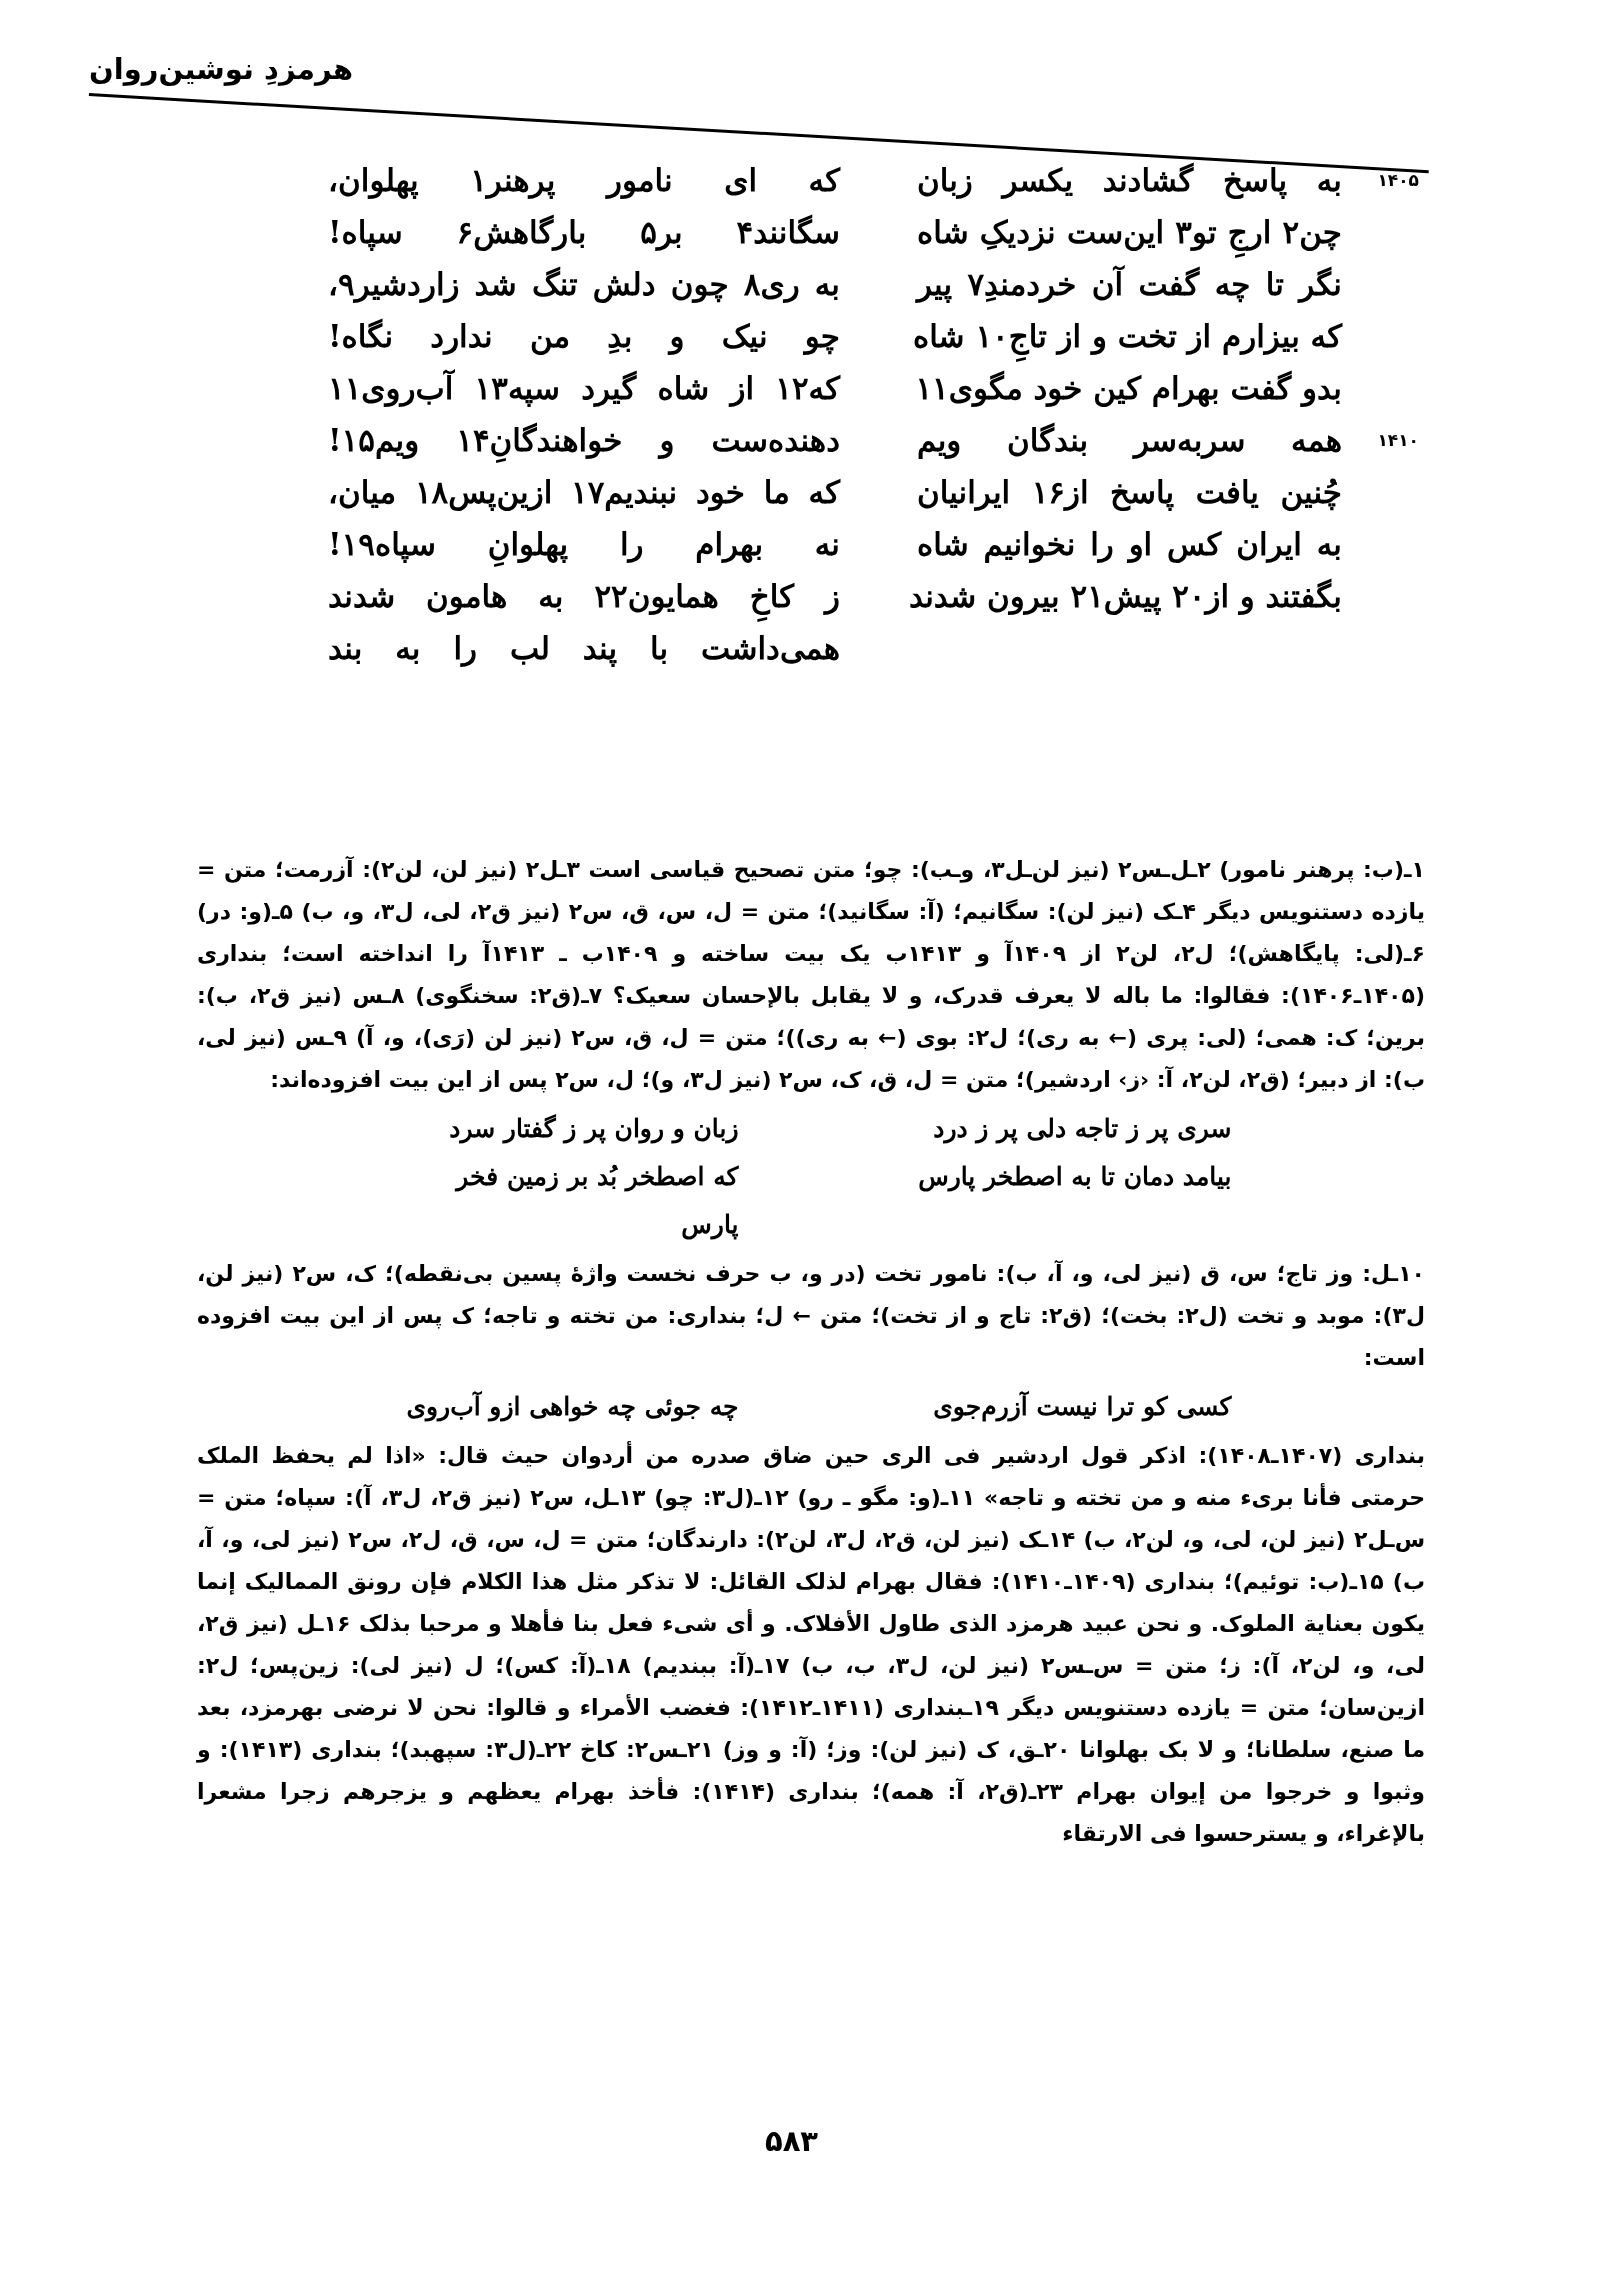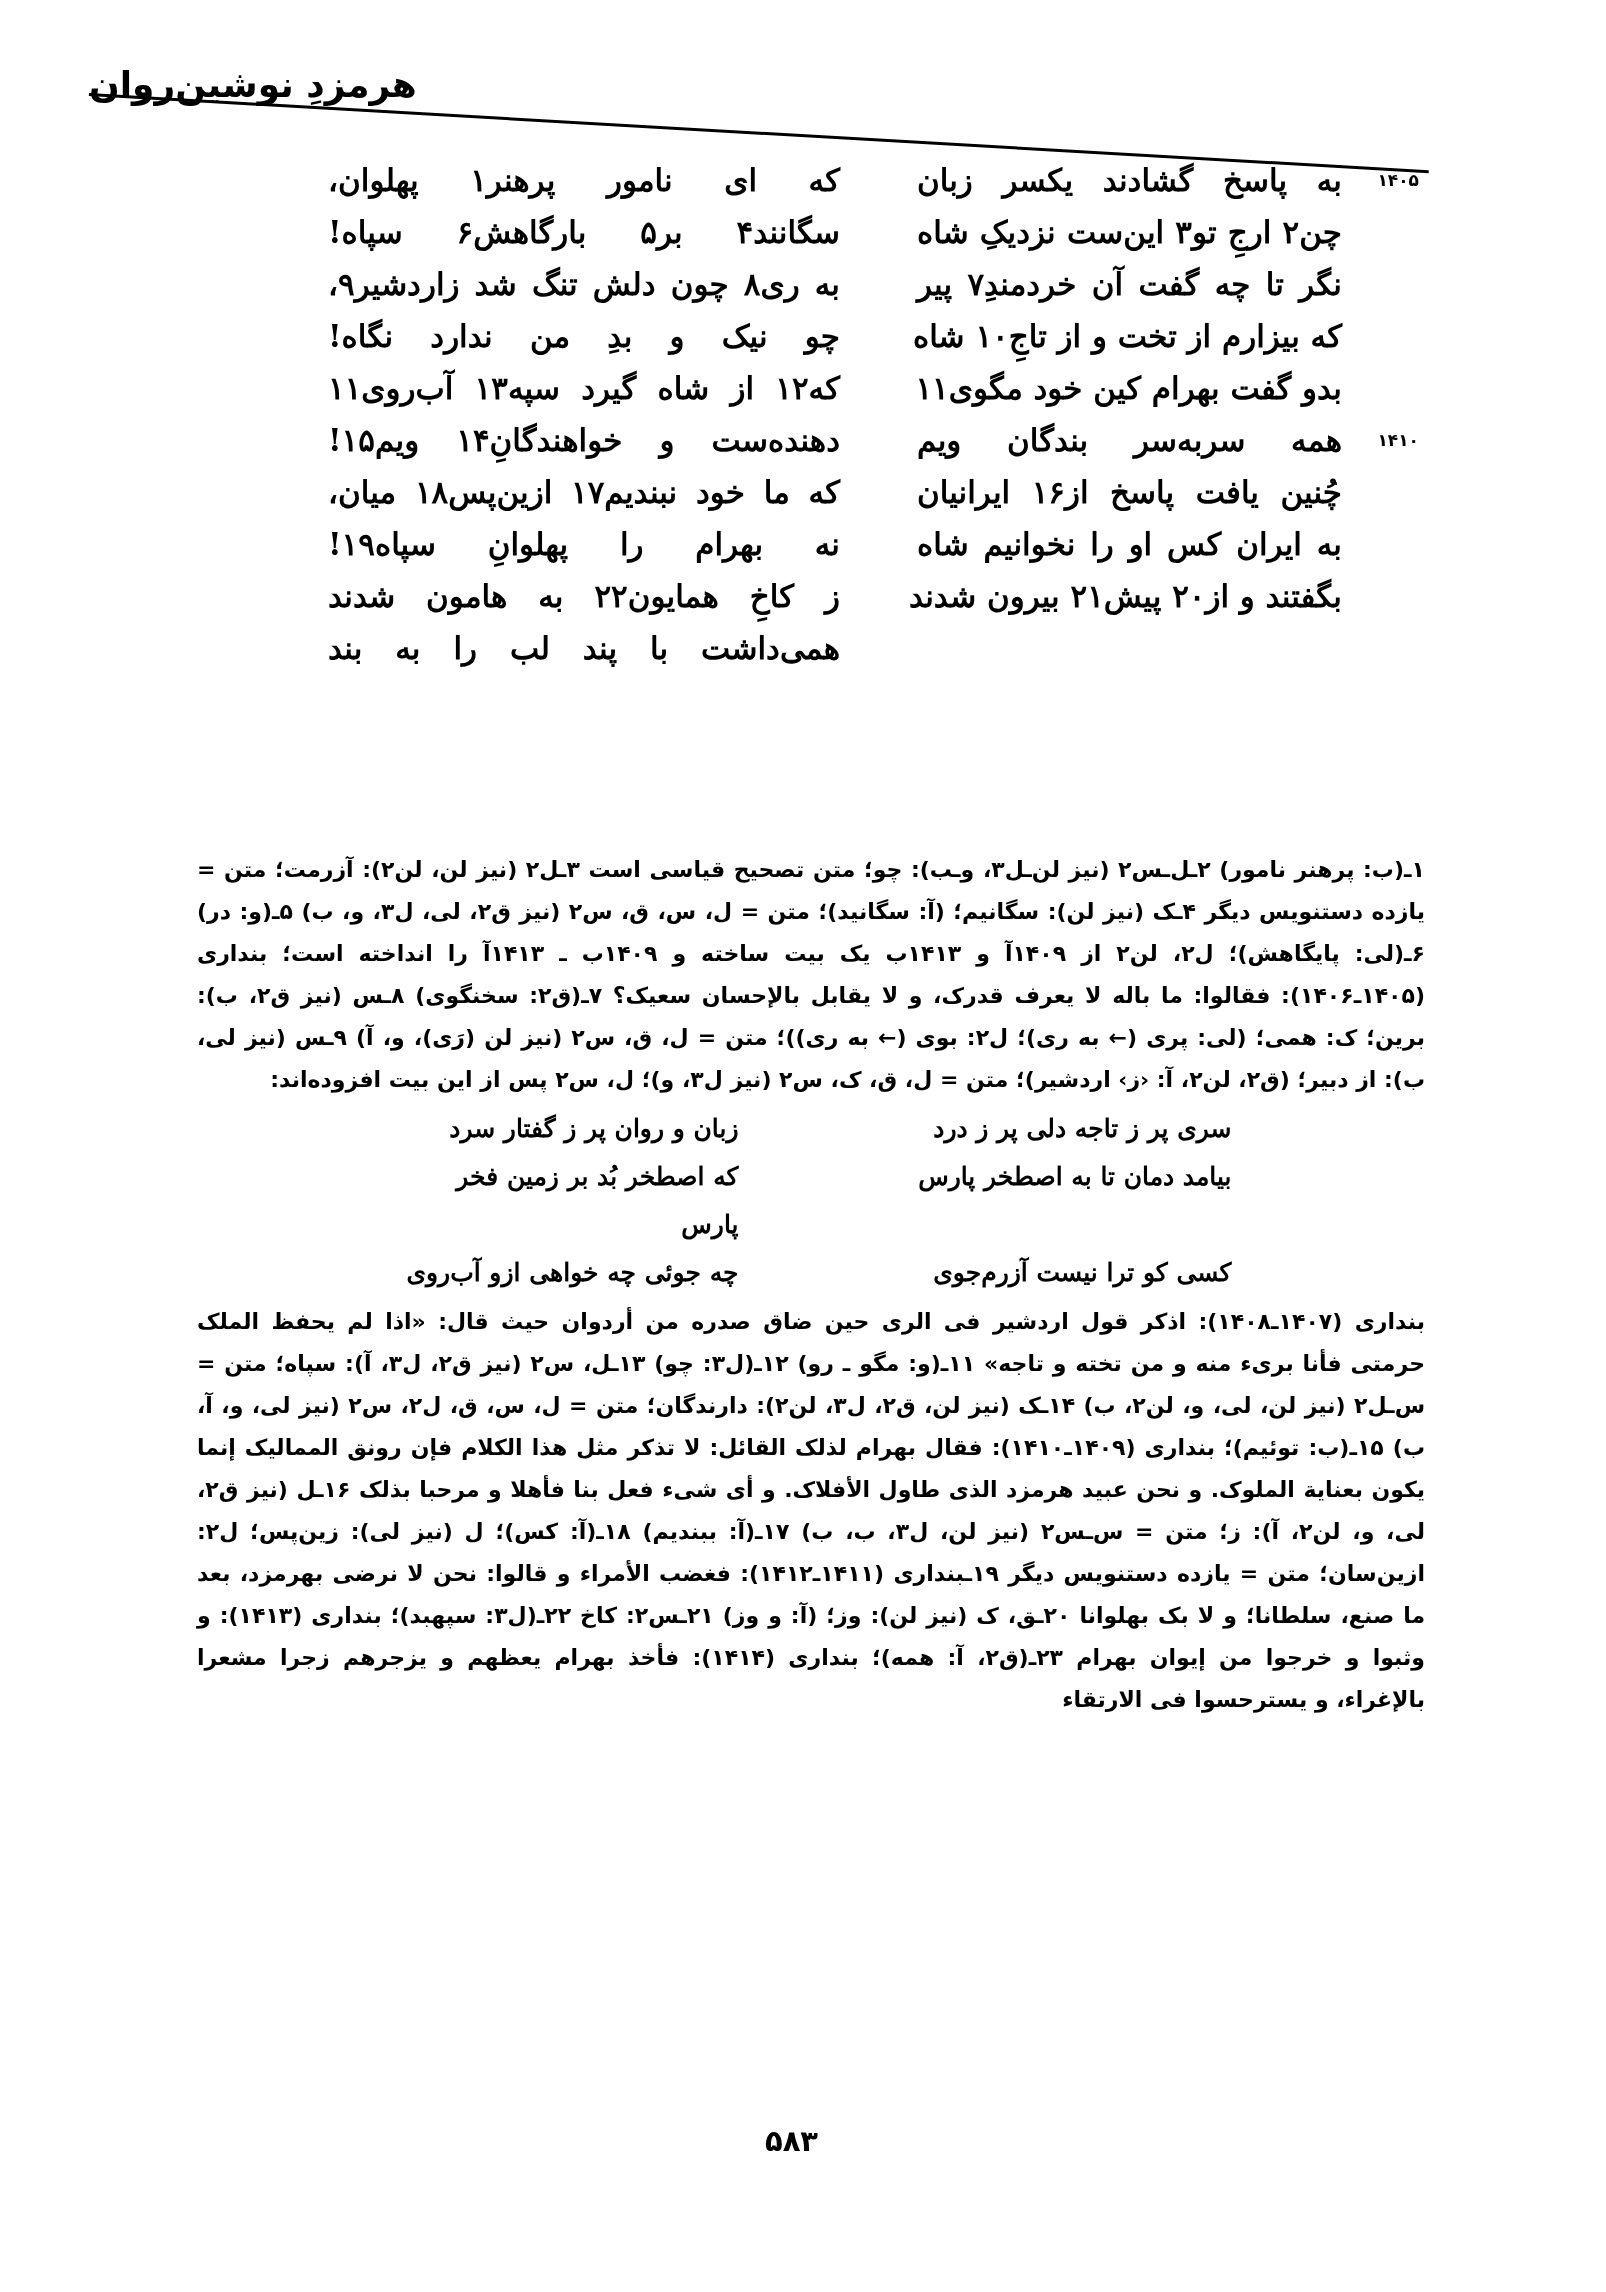--- a/index.html
+++ b/index.html
@@ -1,22 +1,22 @@
 <!DOCTYPE html>
 <html><head>
 <meta charset="utf-8">
 <style>
   html, body { margin: 0; padding: 0; background: #ffffff; }
   body {
     width: 1607px; height: 2292px; position: relative; overflow: hidden;
     font-family: "DejaVu Sans", sans-serif; color: #000;
   }
   .page-header {
-    position: absolute; left: 89px; top: 64px;
-    font-family: "DejaVu Sans", sans-serif; font-weight: bold; font-size: 36px;
+    position: absolute; left: 89px; top: 52px;
+    font-family: "DejaVu Sans", sans-serif; font-weight: bold; font-size: 29px;
     direction: rtl; letter-spacing: -1px;
   }
   .header-rule {
     position: absolute; left: 89px; top: 93px; width: 1342px; height: 0;
     border-top: 3.9px solid #000; transform-origin: left top; transform: rotate(3.3deg);
   }
   .verses {
     position: absolute; top: 154px; left: 328px; width: 1091px; height: 618px;
     direction: rtl;
   }
@@ -87,20 +87,21 @@
 <div class="footnotes">
   <p class="fn-para">۱ـ(ب: پرهنر نامور) ۲ـل‌ـس۲ (نیز لن‌ـل۳، وـب): چو؛ متن تصحیح قیاسی است ۳ـل۲ (نیز لن، لن۲): آزرمت؛ متن = یازده دستنویس دیگر ۴ـک (نیز لن): سگانیم؛ (آ: سگانید)؛ متن = ل، س، ق، س۲ (نیز ق۲، لی، ل۳، و، ب) ۵ـ(و: در) ۶ـ(لی: پایگاهش)؛ ل۲، لن۲ از ۱۴۰۹آ و ۱۴۱۳ب یک بیت ساخته و ۱۴۰۹ب ـ ۱۴۱۳آ را انداخته است؛ بنداری (۱۴۰۵ـ۱۴۰۶): فقالوا: ما باله لا یعرف قدرک، و لا یقابل بالإحسان سعیک؟ ۷ـ(ق۲: سخنگوی) ۸ـس (نیز ق۲، ب): برین؛ ک: همی؛ (لی: پری (← به ری)؛ ل۲: بوی (← به ری))؛ متن = ل، ق، س۲ (نیز لن (رَی)، و، آ) ۹ـس (نیز لی، ب): از دبیر؛ (ق۲، لن۲، آ: ‹ز› اردشیر)؛ متن = ل، ق، ک، س۲ (نیز ل۳، و)؛ ل، س۲ پس از این بیت افزوده‌اند:</p>
   <div class="fn-couplet">
     <span>سری پر ز تاجه دلی پر ز درد</span>
     <span>زبان و روان پر ز گفتار سرد</span>
   </div>
   <div class="fn-couplet">
     <span>بیامد دمان تا به اصطخر پارس</span>
     <span>که اصطخر بُد بر زمین فخر پارس</span>
   </div>
+  <p class="fn-para">۱۰ـل: وز تاج؛ س، ق (نیز لی، و، آ، ب): نامور تخت (در و، ب حرف نخست واژهٔ پسین بی‌نقطه)؛ ک، س۲ (نیز لن، ل۳): موبد و تخت (ل۲: بخت)؛ (ق۲: تاج و از تخت)؛ متن ← ل؛ بنداری: من تخته و تاجه؛ ک پس از این بیت افزوده است:</p>
   <div class="fn-couplet">
     <span>کسی کو ترا نیست آزرم‌جوی</span>
     <span>چه جوئی چه خواهی ازو آب‌روی</span>
   </div>
   <p class="fn-para">بنداری (۱۴۰۷ـ۱۴۰۸): اذکر قول اردشیر فی الری حین ضاق صدره من أردوان حیث قال: «اذا لم یحفظ الملک حرمتی فأنا بریء منه و من تخته و تاجه» ۱۱ـ(و: مگو ـ رو) ۱۲ـ(ل۳: چو) ۱۳ـل، س۲ (نیز ق۲، ل۳، آ): سپاه؛ متن = س‌ـل۲ (نیز لن، لی، و، لن۲، ب) ۱۴ـک (نیز لن، ق۲، ل۳، لن۲): دارندگان؛ متن = ل، س، ق، ل۲، س۲ (نیز لی، و، آ، ب) ۱۵ـ(ب: توئیم)؛ بنداری (۱۴۰۹ـ۱۴۱۰): فقال بهرام لذلک القائل: لا تذکر مثل هذا الکلام فإن رونق الممالیک إنما یکون بعنایة الملوک. و نحن عبید هرمزد الذی طاول الأفلاک. و أی شیء فعل بنا فأهلا و مرحبا بذلک ۱۶ـل (نیز ق۲، لی، و، لن۲، آ): ز؛ متن = س‌ـس۲ (نیز لن، ل۳، ب، ب) ۱۷ـ(آ: ببندیم) ۱۸ـ(آ: کس)؛ ل (نیز لی): زین‌پس؛ ل۲: ازین‌سان؛ متن = یازده دستنویس دیگر ۱۹ـبنداری (۱۴۱۱ـ۱۴۱۲): فغضب الأمراء و قالوا: نحن لا نرضی بهرمزد، بعد ما صنع، سلطانا؛ و لا بک بهلوانا ۲۰ـق، ک (نیز لن): وز؛ (آ: و وز) ۲۱ـس۲: کاخ ۲۲ـ(ل۳: سپهبد)؛ بنداری (۱۴۱۳): و وثبوا و خرجوا من إیوان بهرام ۲۳ـ(ق۲، آ: همه)؛ بنداری (۱۴۱۴): فأخذ بهرام یعظهم و یزجرهم زجرا مشعرا بالإغراء، و یسترحسوا فی الارتقاء</p>
 </div>
 
 <div class="page-number">۵۸۳</div>
 
 

